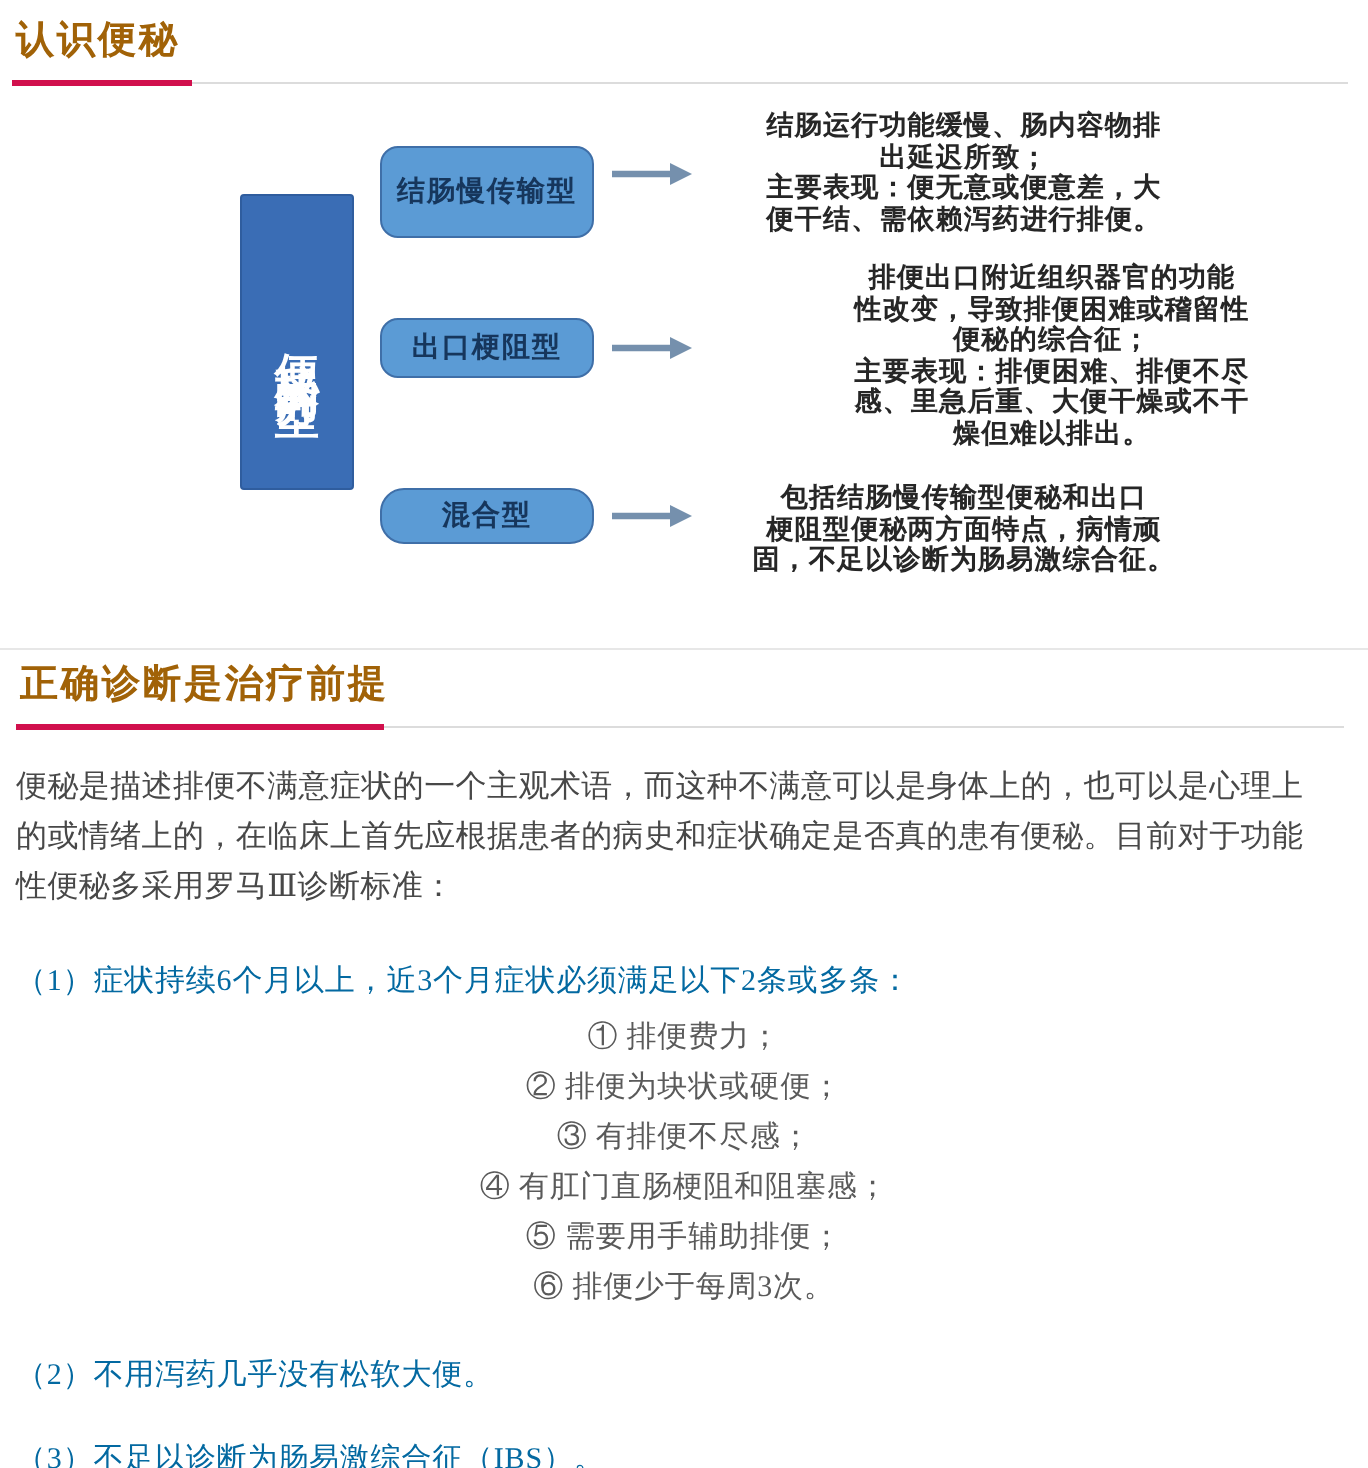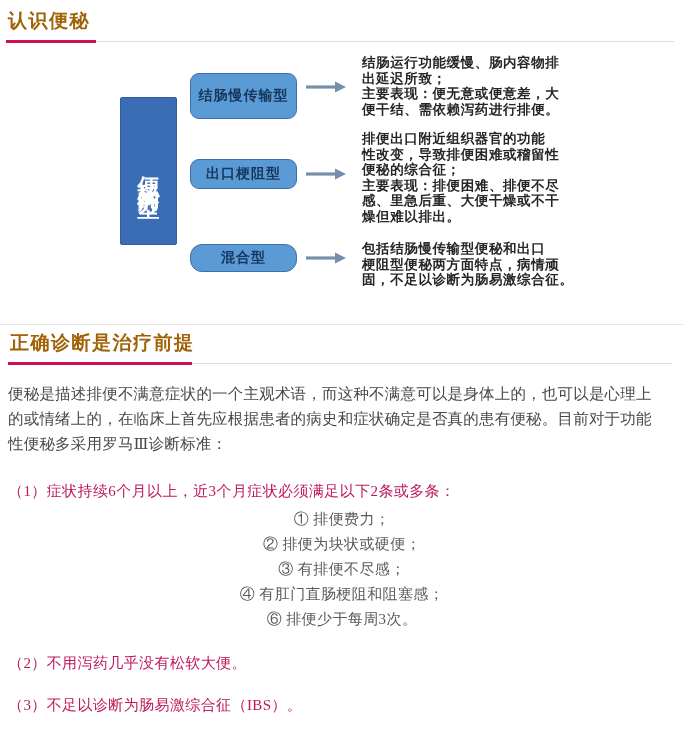--- a/index.html
+++ b/index.html
@@ -39,35 +39,35 @@
     background:#5b9bd5; border:1.5px solid #3f6fa8; border-radius:9px;
     display:flex; align-items:center; justify-content:center;
     font-weight:bold; font-size:14px; color:#16365c; letter-spacing:1px;
   }
   .tbox-1 { top:27px; height:46px; }
   .tbox-2 { top:113px; height:30px; }
   .tbox-3 { top:198px; height:28px;border-radius:12px; }
   .arrow { position:absolute; left:306px; width:40px; height:12px; }
   .arrow-1 { top:35px; } .arrow-2 { top:122px; } .arrow-3 { top:206px; }
   .desc {
-    position:absolute; left:362px; width:218px;
+    position:absolute; left:373px; width:218px;
     font-size:13.5px; line-height:15.6px; font-weight:bold; color:#262626;
-    letter-spacing:0.6px; white-space:pre-line;
+    letter-spacing:0.6px; white-space:pre-line;text-align:center;
   }
-  .desc-1 { top:9px; } .desc-2 { top:85px; } .desc-3 { top:195px; }
+  .desc-1 { top:9px; } .desc-2 { top:85px;margin-left:44px; } .desc-3 { top:195px; }
 
   .sep { border:none; border-top:1px solid #e7e7e7; height:0; }
 
   
   .sec-body { padding:10px 8px 0; font-family:"Liberation Serif","DejaVu Serif",serif; }
   .paragraph {
     font-size:15.5px; line-height:25px; color:#484848;
     letter-spacing:0.2px; white-space:pre-line;
   }
-  .criterion { font-size:15px; line-height:25px; color:#be185d; letter-spacing:0.4px; }
+  .criterion { font-size:15px; line-height:25px; color:#0369a1; letter-spacing:0.4px; }
   .crit-1 { margin-top:23px; }
   .crit-2 { margin-top:19px; }
   .crit-3 { margin-top:16px; line-height:26px; }
   .symptom-list { list-style:none; text-align:center; margin-top:3px; }
   .symptom-list li { font-size:15px; line-height:25px; color:#5a5a5a; letter-spacing:0.4px; }
 </style>
 </head>
 <body>
 
 <div class="page">
@@ -137,20 +137,21 @@
 的或情绪上的，在临床上首先应根据患者的病史和症状确定是否真的患有便秘。目前对于功能
 性便秘多采用罗马Ⅲ诊断标准：</p>
 
     <p class="criterion crit-1">（1）症状持续6个月以上，近3个月症状必须满足以下2条或多条：</p>
 
     <ul class="symptom-list">
       <li>① 排便费力；</li>
       <li>② 排便为块状或硬便；</li>
       <li>③ 有排便不尽感；</li>
       <li>④ 有肛门直肠梗阻和阻塞感；</li>
+      <li>⑤ 需要用手辅助排便；</li>
       <li>⑥ 排便少于每周3次。</li>
     </ul>
 
     <p class="criterion crit-2">（2）不用泻药几乎没有松软大便。</p>
     <p class="criterion crit-3">（3）不足以诊断为肠易激综合征（IBS）。</p>
   </section>
 
 </div>
 
 </body></html>

